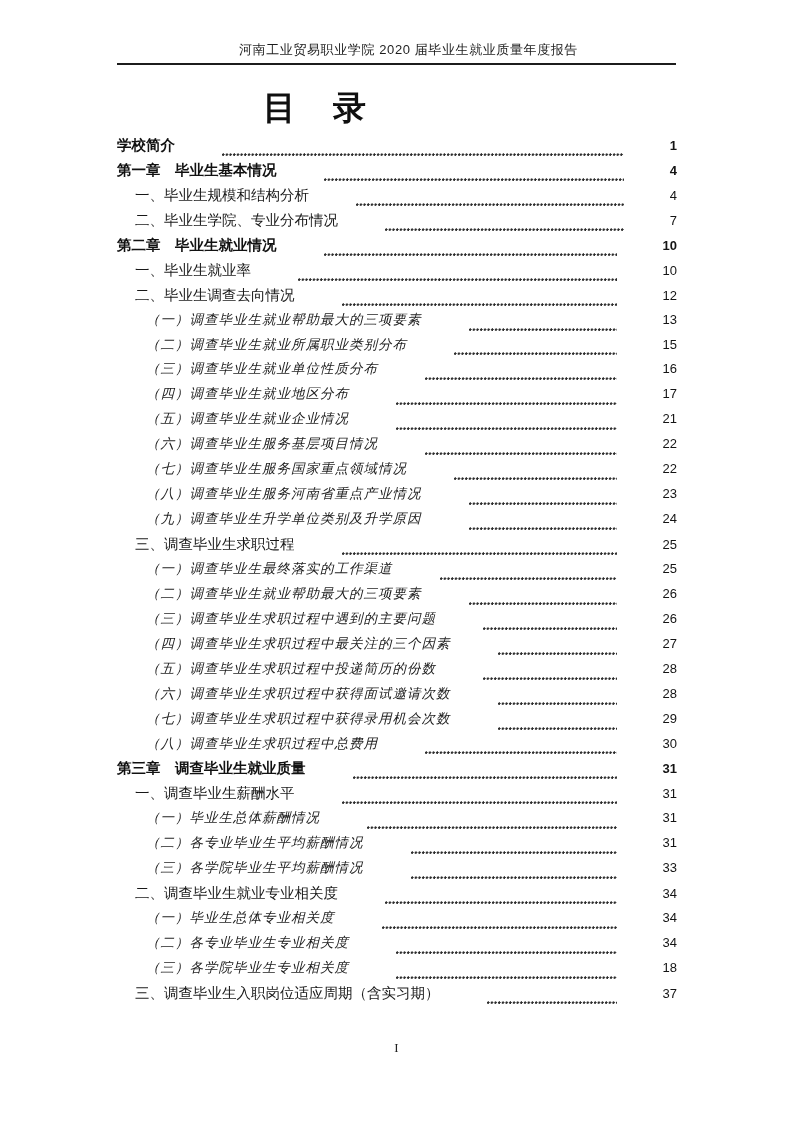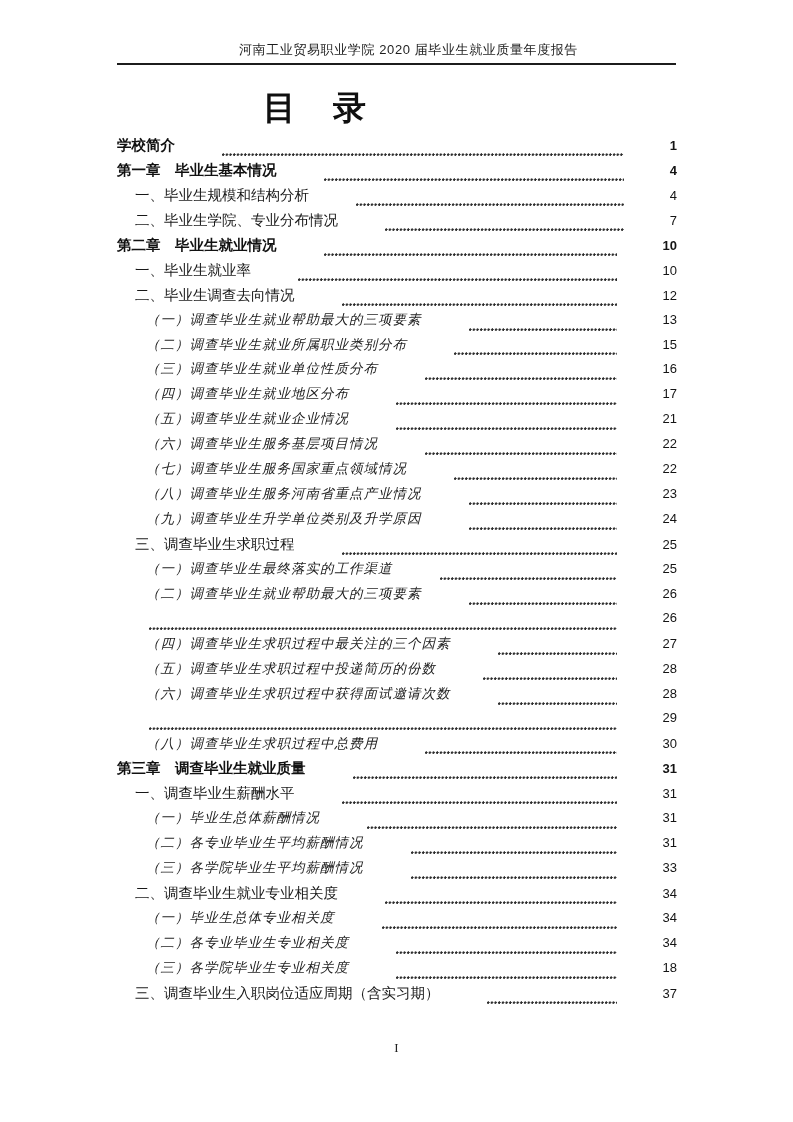--- a/index.html
+++ b/index.html
@@ -184,39 +184,41 @@
     <span class="toc-label">（一）调查毕业生最终落实的工作渠道</span>
     <span class="toc-dots"></span>
     <span class="toc-page">25</span>
   </div>
       <div class="toc-row lvl-2">
     <span class="toc-label">（二）调查毕业生就业帮助最大的三项要素</span>
     <span class="toc-dots"></span>
     <span class="toc-page">26</span>
   </div>
       <div class="toc-row lvl-2">
+    <span class="toc-label">（三）调查毕业生求职过程中遇到的主要问题</span>
     <span class="toc-dots"></span>
     <span class="toc-page">26</span>
   </div>
       <div class="toc-row lvl-2">
     <span class="toc-label">（四）调查毕业生求职过程中最关注的三个因素</span>
     <span class="toc-dots"></span>
     <span class="toc-page">27</span>
   </div>
       <div class="toc-row lvl-2">
     <span class="toc-label">（五）调查毕业生求职过程中投递简历的份数</span>
     <span class="toc-dots"></span>
     <span class="toc-page">28</span>
   </div>
       <div class="toc-row lvl-2">
     <span class="toc-label">（六）调查毕业生求职过程中获得面试邀请次数</span>
     <span class="toc-dots"></span>
     <span class="toc-page">28</span>
   </div>
       <div class="toc-row lvl-2">
+    <span class="toc-label">（七）调查毕业生求职过程中获得录用机会次数</span>
     <span class="toc-dots"></span>
     <span class="toc-page">29</span>
   </div>
       <div class="toc-row lvl-2">
     <span class="toc-label">（八）调查毕业生求职过程中总费用</span>
     <span class="toc-dots"></span>
     <span class="toc-page">30</span>
   </div>
       <div class="toc-row lvl-0">
     <span class="toc-label">第三章　调查毕业生就业质量</span>

